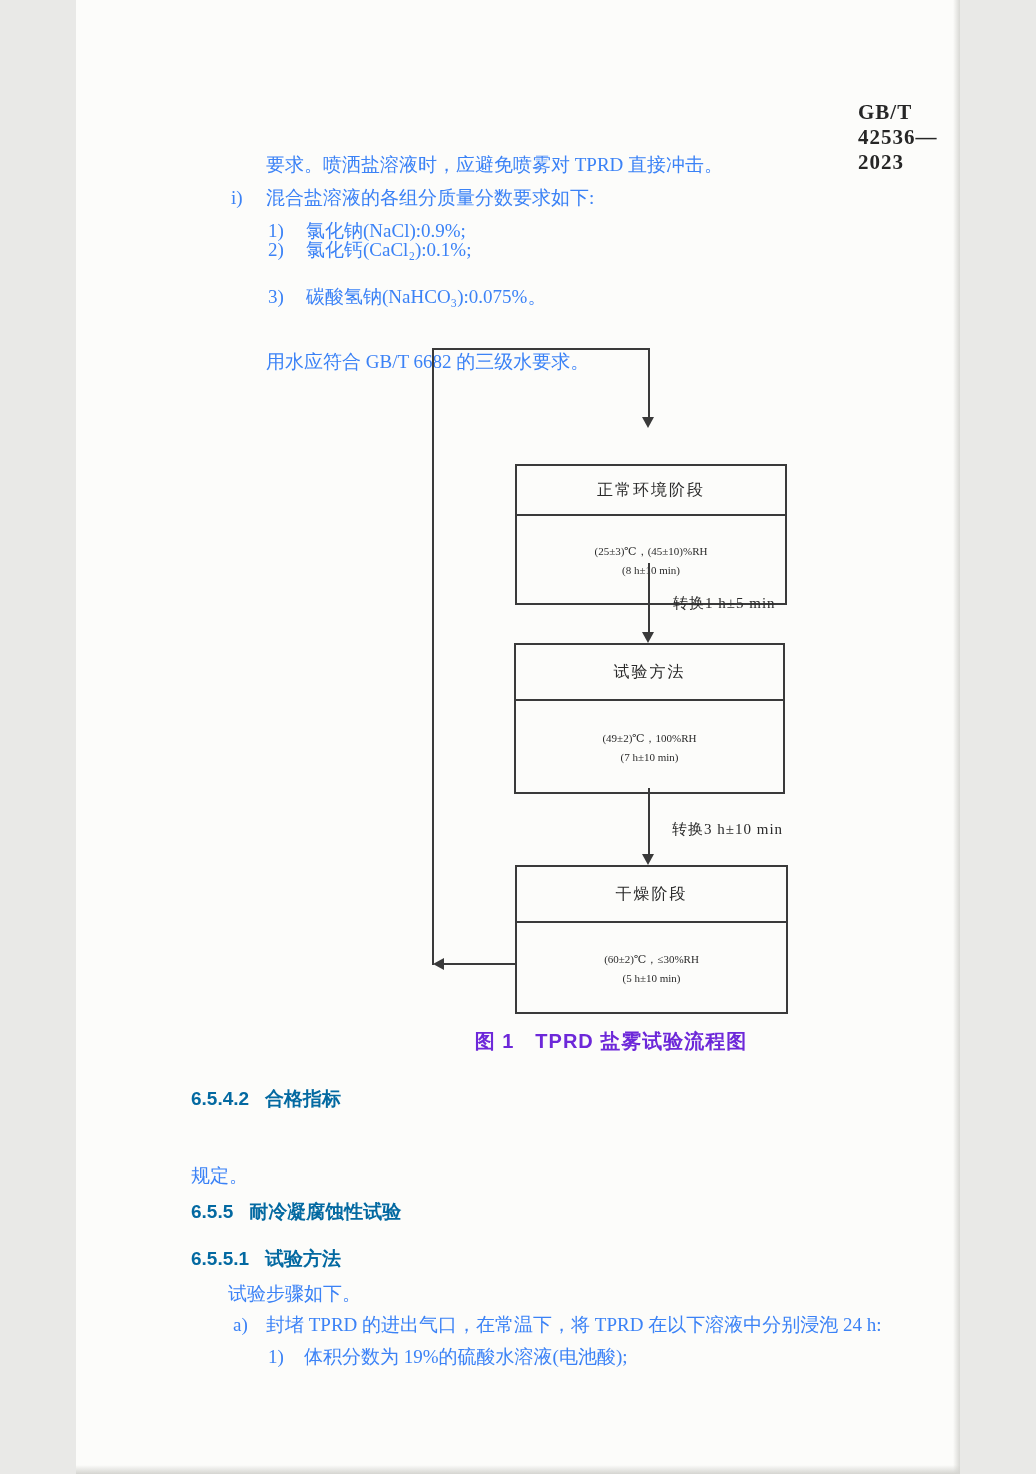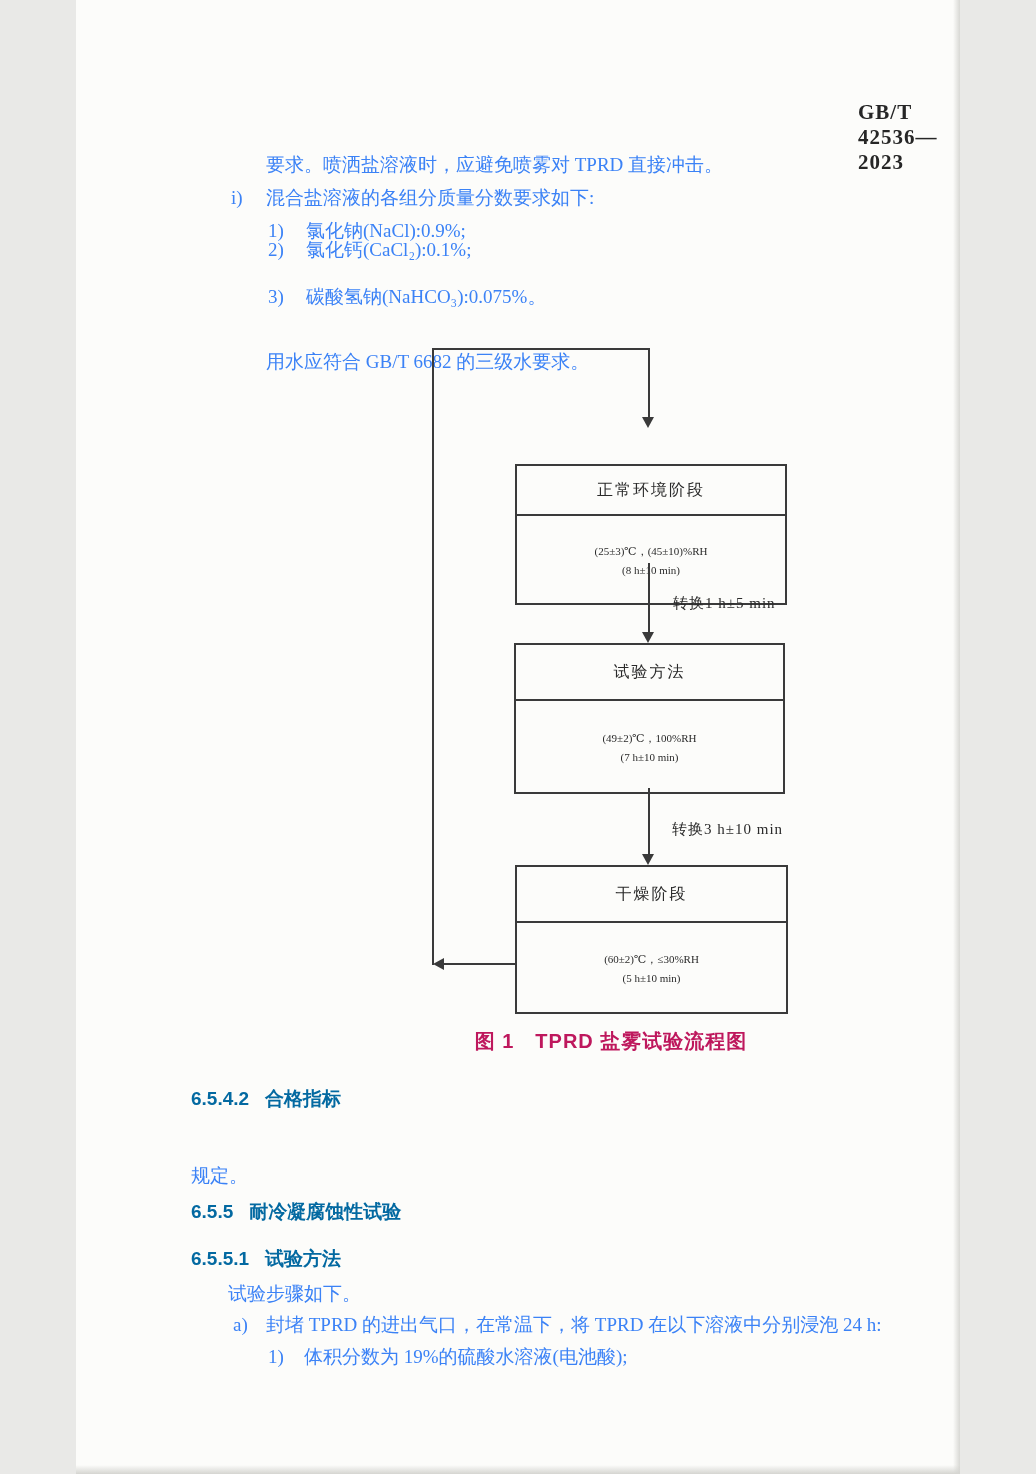--- a/index.html
+++ b/index.html
@@ -57,21 +57,21 @@
     position:absolute;width:0;height:0;
     border-top:6px solid transparent;border-bottom:6px solid transparent;
     border-right:11px solid #3a3a3a;
   }
   .fc-label{
     position:absolute;font-size:15px;letter-spacing:1px;color:#2a2a2a;white-space:nowrap;
   }
   .fig-caption{
     position:absolute;left:340px;top:1028px;width:390px;text-align:center;
     font-size:20px;font-weight:bold;letter-spacing:1px;
-    font-family:"Liberation Sans","DejaVu Sans",sans-serif;color:#be185d;white-space:nowrap;
+    font-family:"Liberation Sans","DejaVu Sans",sans-serif;color:#6d28d9;white-space:nowrap;
   }
   .page-no{position:absolute;left:904px;top:1352px;font-size:17px;color:#333;}
 </style>
 </head>
 <body>
 
 <div class="page">
 
   <div class="std-no">GB/T 42536—2023</div>
 

